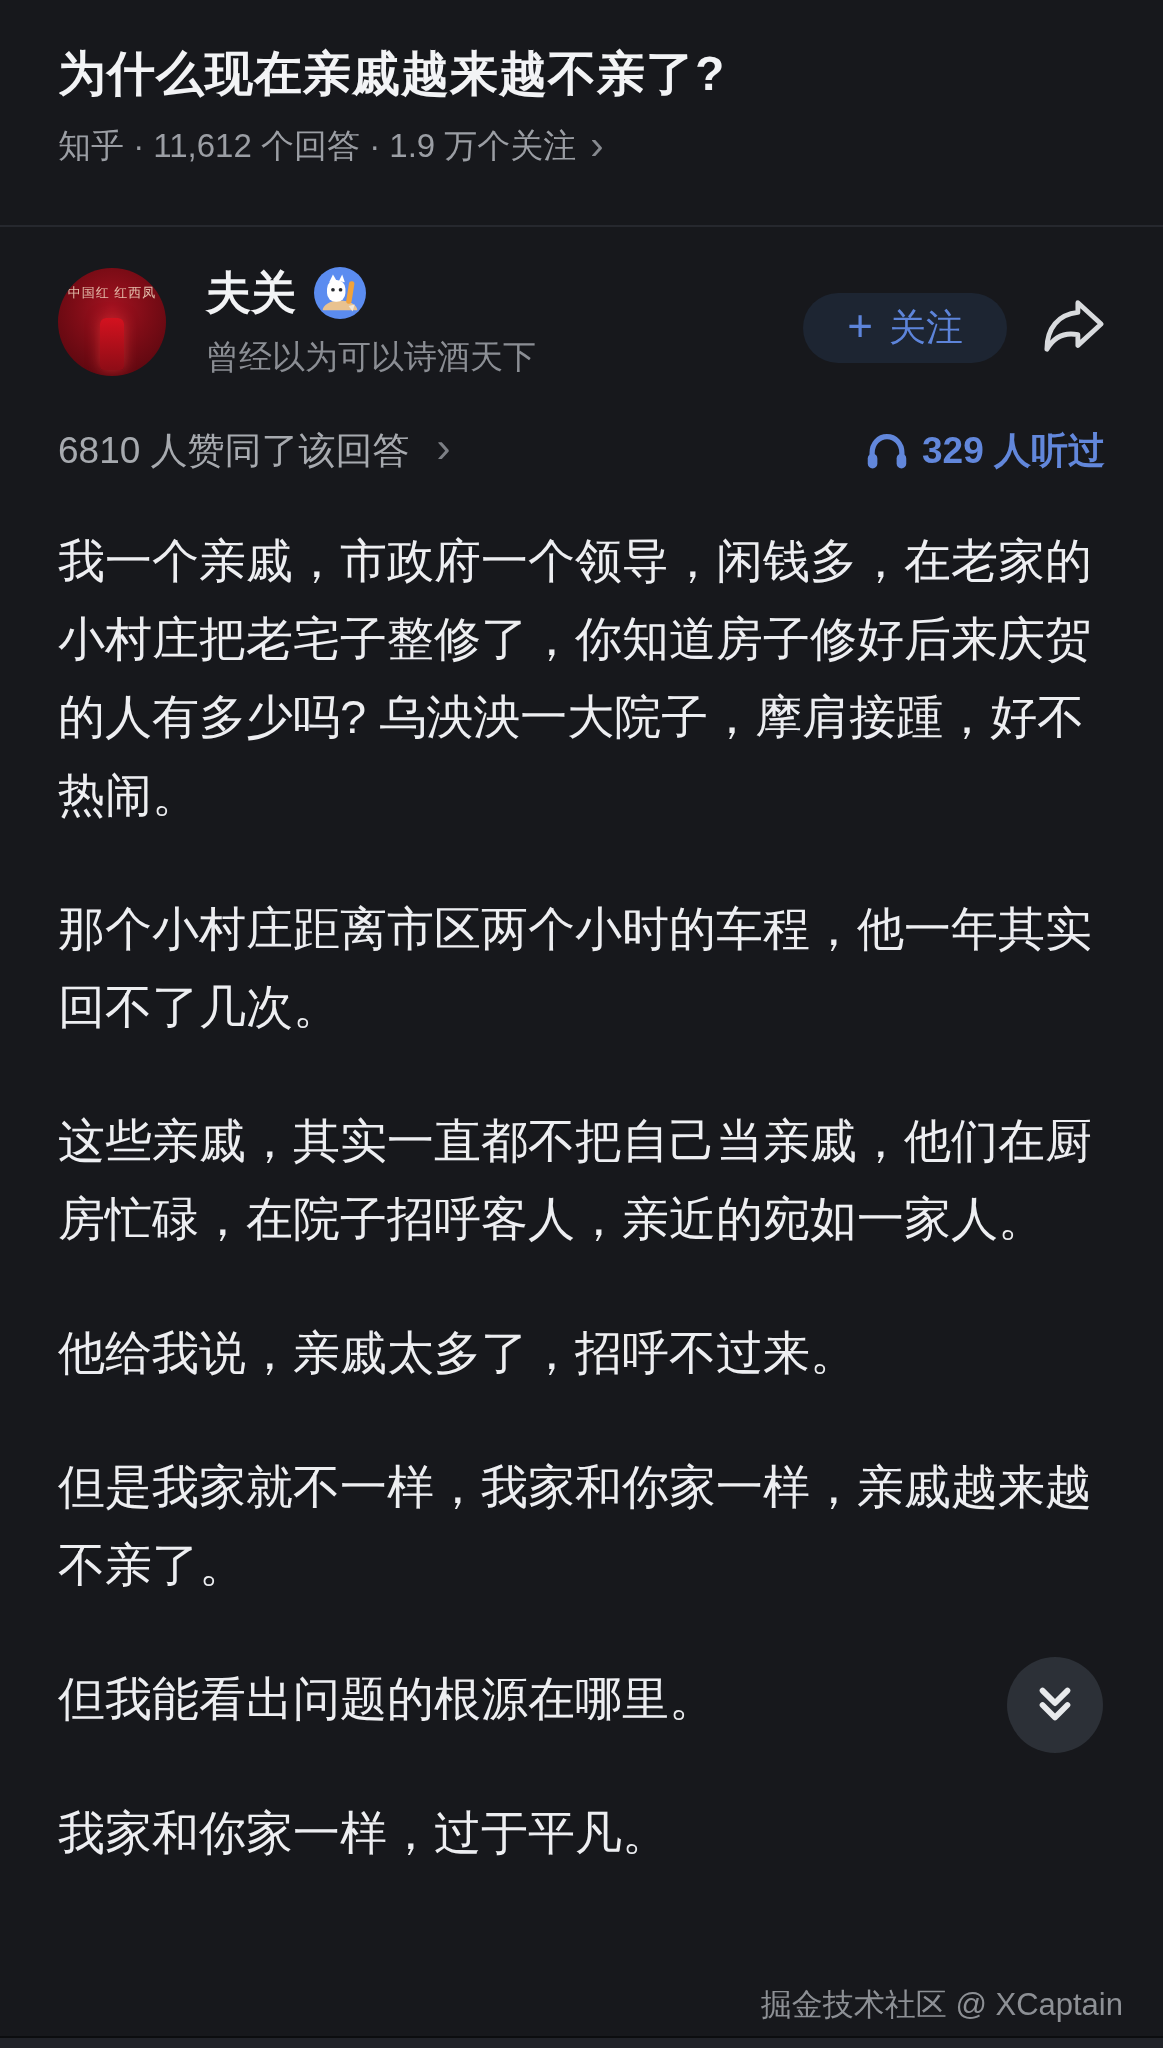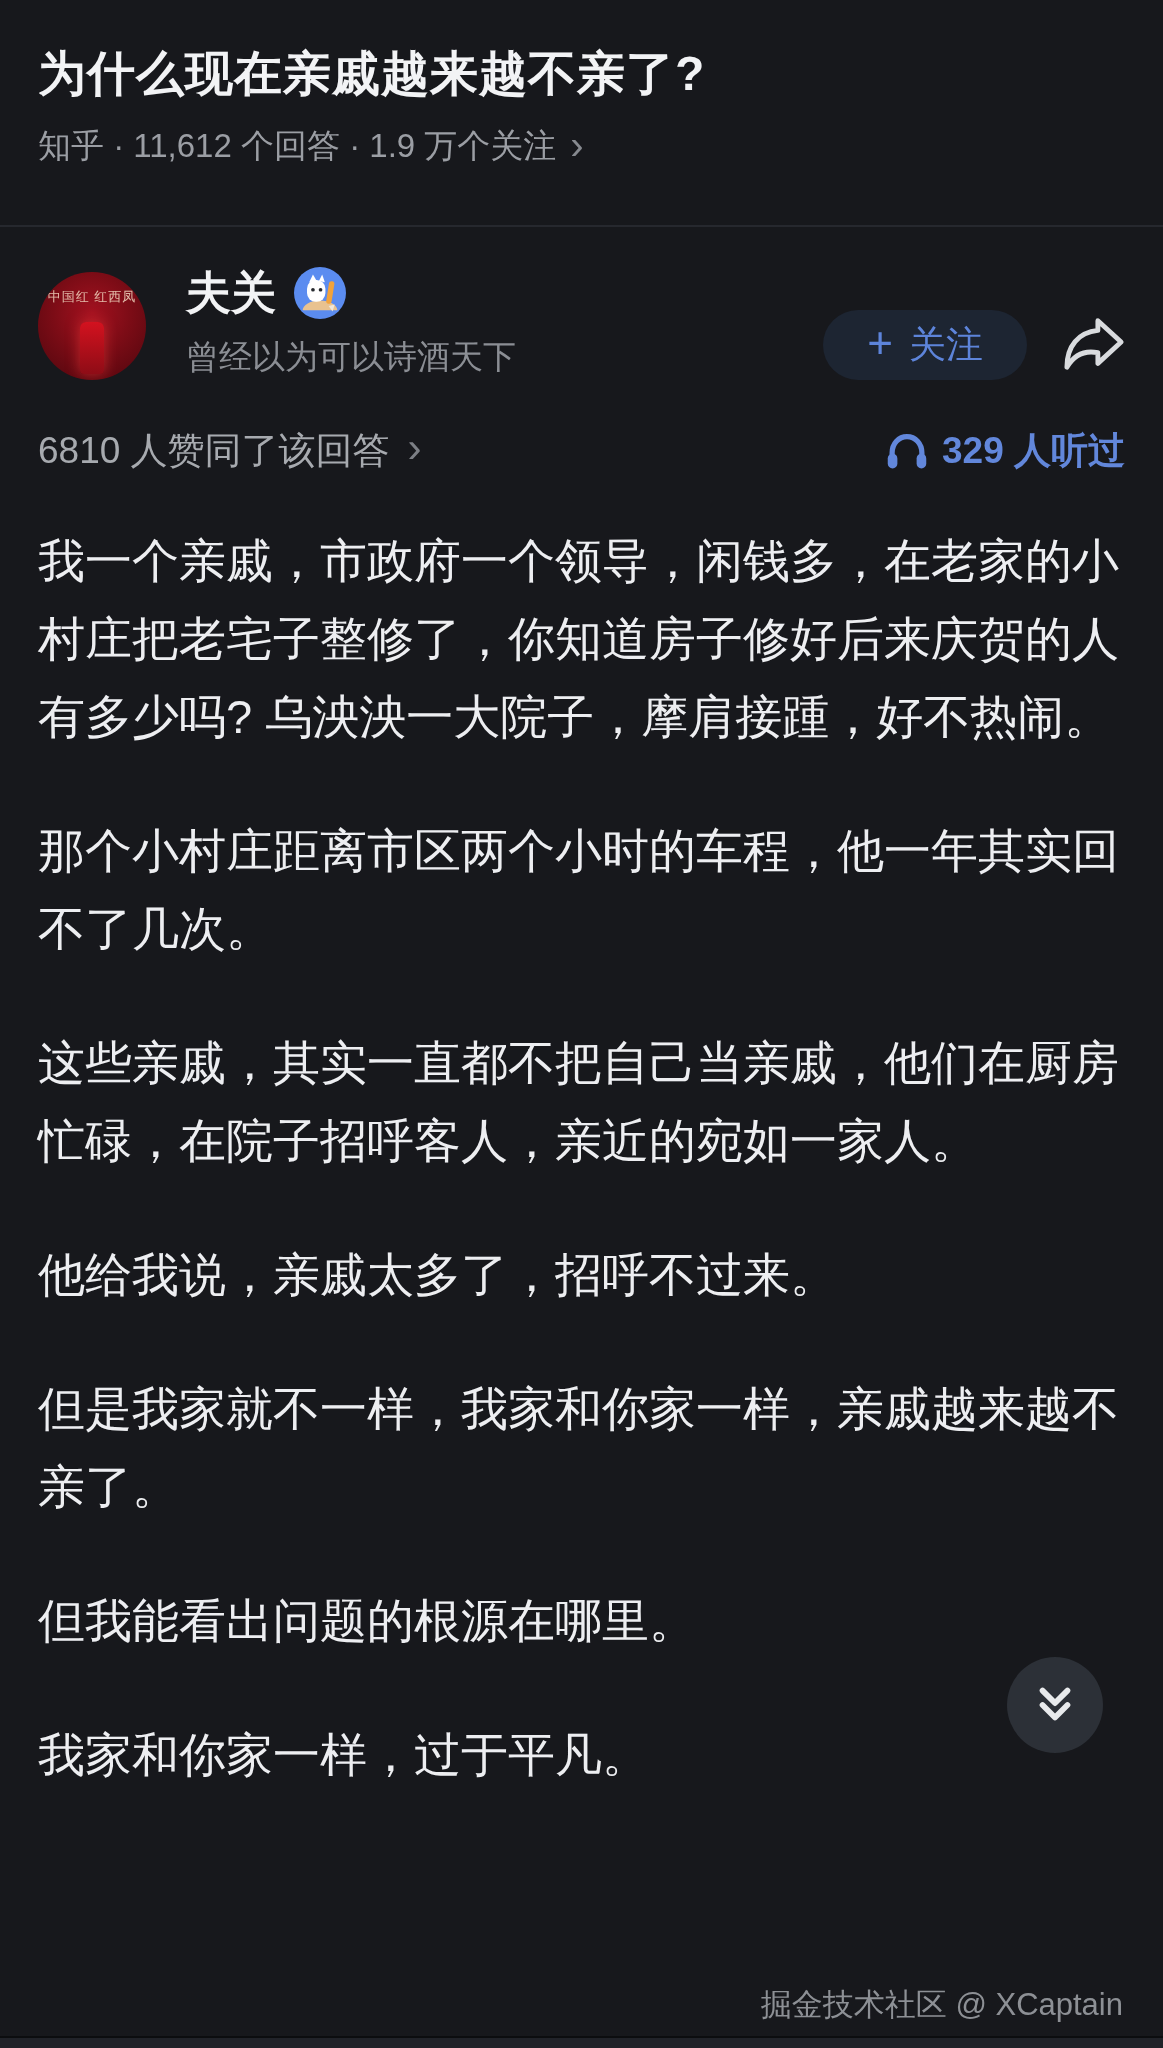--- a/index.html
+++ b/index.html
@@ -5,39 +5,39 @@
   * { margin:0; padding:0; box-sizing:border-box; }
   html,body { background:#000; }
   .screen {
     position:relative;
     width:1163px; height:2048px;
     background:#17181c;
     font-family:"Liberation Sans","DejaVu Sans",sans-serif;
     overflow:hidden;
     margin:0 auto;
   }
-  .pad { padding:0 38px; }
+  .pad { padding:0 58px; }
 
   
   .q-title {
     padding-top:44px;
     font-size:48px; font-weight:700; color:#f2f3f5;
     line-height:1.25; letter-spacing:1px;
   }
   .q-meta {
     margin-top:20px;
     display:flex; align-items:center; gap:14px;
     font-size:33px; color:#9b9ea4;
   }
   .q-meta .chev { font-size:40px; color:#86898f; line-height:1; transform:translateY(-2px); }
 
   .divider { margin-top:56px; height:2px; background:#26282e; }
 
   
-  .a-header { margin-top:36px; display:flex; align-items:flex-end; }
+  .a-header { margin-top:36px; display:flex; align-items:center; }
   .avatar {
     width:108px; height:108px; border-radius:50%;
     background:radial-gradient(circle at 50% 38%, #a31220 0%, #7c0c16 45%, #4d060d 100%);
     position:relative; overflow:hidden; flex:none; cursor:pointer;
   }
   .avatar .cap {
     position:absolute; top:16px; left:0; right:0;
     text-align:center; font-size:13px; color:#f3d9c2; opacity:.85;
     letter-spacing:1px; white-space:nowrap;
   }
@@ -58,21 +58,21 @@
     display:flex; align-items:center; gap:16px;
     height:70px; padding:0 44px; border:none; border-radius:999px;
     background:#1d2532; color:#5d84da; font-size:37px;
     font-family:inherit; cursor:pointer;
   }
   .follow-btn .plus { font-size:44px; font-weight:400; line-height:1; transform:translateY(-2px); }
   .share-btn { background:none; border:none; cursor:pointer; padding:0; }
 
   
   .stats { margin-top:46px; display:flex; align-items:center; justify-content:space-between; }
-  .upvotes { display:flex; align-items:center; gap:18px; font-size:37px; color:#a7aaaf; cursor:pointer; }
+  .upvotes { display:flex; align-items:center; gap:27px; font-size:37px; color:#a7aaaf; cursor:pointer; }
   .upvotes .chev { font-size:42px; color:#7c7f85; line-height:1; transform:translateY(-3px); }
   .listen { display:flex; align-items:center; gap:14px; font-size:37px; font-weight:600; color:#6287db; background:none; border:none; font-family:inherit; cursor:pointer; }
 
   
   .body { margin-top:46px; font-size:47px; line-height:78px; color:#edeef1; line-break:strict; }
   .body p { margin:0 0 56px 0; }
   .body p:last-child { margin-bottom:0; }
 
   
   .scroll-btn {

